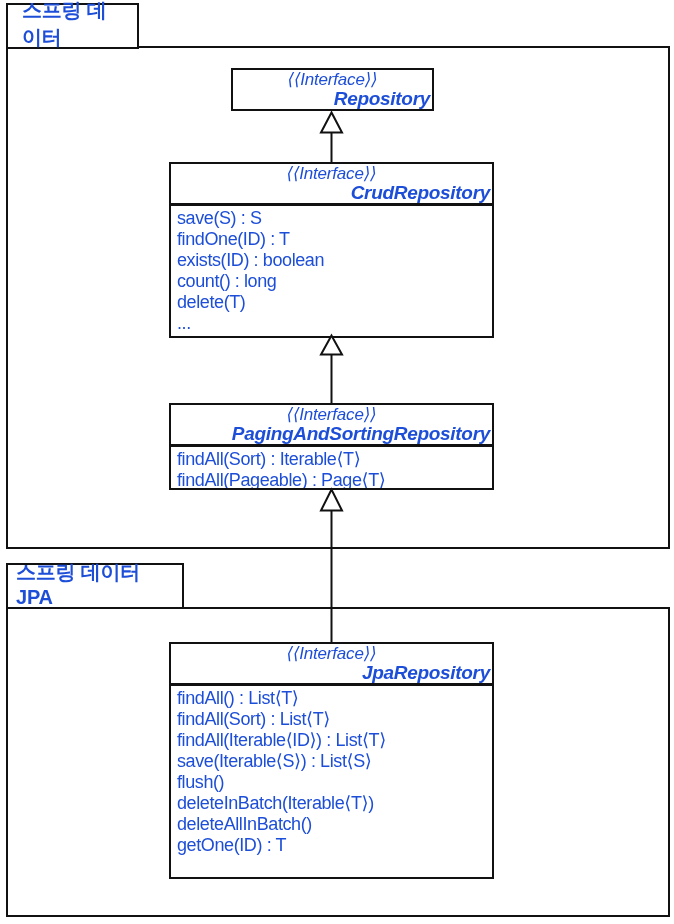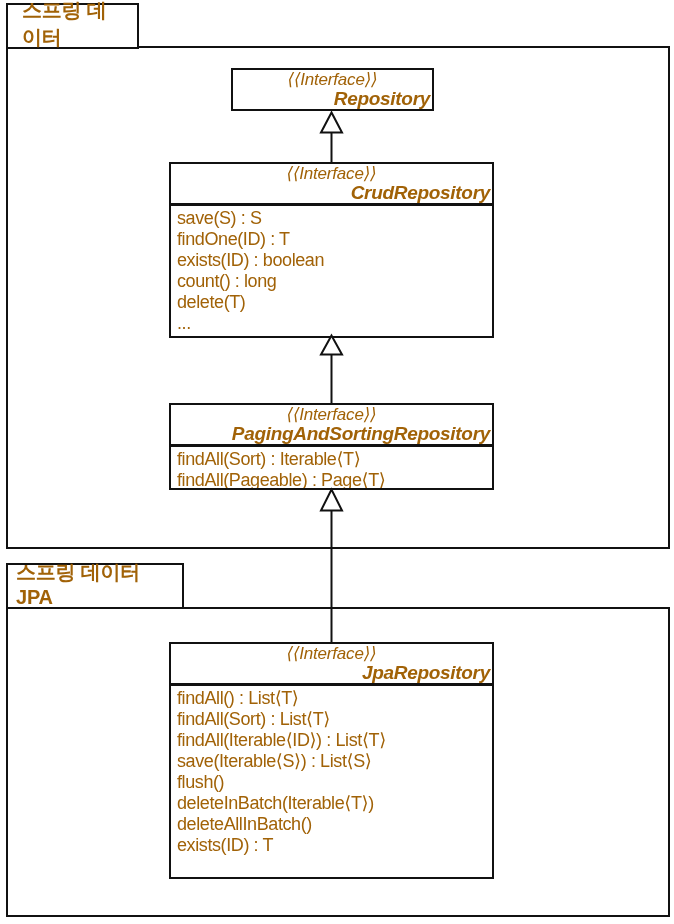--- a/index.html
+++ b/index.html
@@ -6,21 +6,21 @@
     margin: 0;
     padding: 0;
     background: #ffffff;
   }
   .canvas {
     position: relative;
     width: 674px;
     height: 924px;
     background: #ffffff;
     font-family: "Liberation Sans", "DejaVu Sans", sans-serif;
-    color: #a16207;
+    color: #1d4ed8;
     overflow: hidden;
   }
   
   .pkg-body {
     position: absolute;
     border: 2px solid #111111;
     background: transparent;
     box-sizing: border-box;
   }
   .pkg-tab {
@@ -155,17 +155,17 @@
       <div class="cls-name">JpaRepository</div>
     </div>
     <ul class="methods">
       <li>findAll() : List⟨T⟩</li>
       <li>findAll(Sort) : List⟨T⟩</li>
       <li>findAll(Iterable⟨ID⟩) : List⟨T⟩</li>
       <li>save(Iterable⟨S⟩) : List⟨S⟩</li>
       <li>flush()</li>
       <li>deleteInBatch(Iterable⟨T⟩)</li>
       <li>deleteAllInBatch()</li>
-      <li>exists(ID) : T</li>
+      <li>getOne(ID) : T</li>
     </ul>
   </div>
 
 </div>
 
 </body></html>

